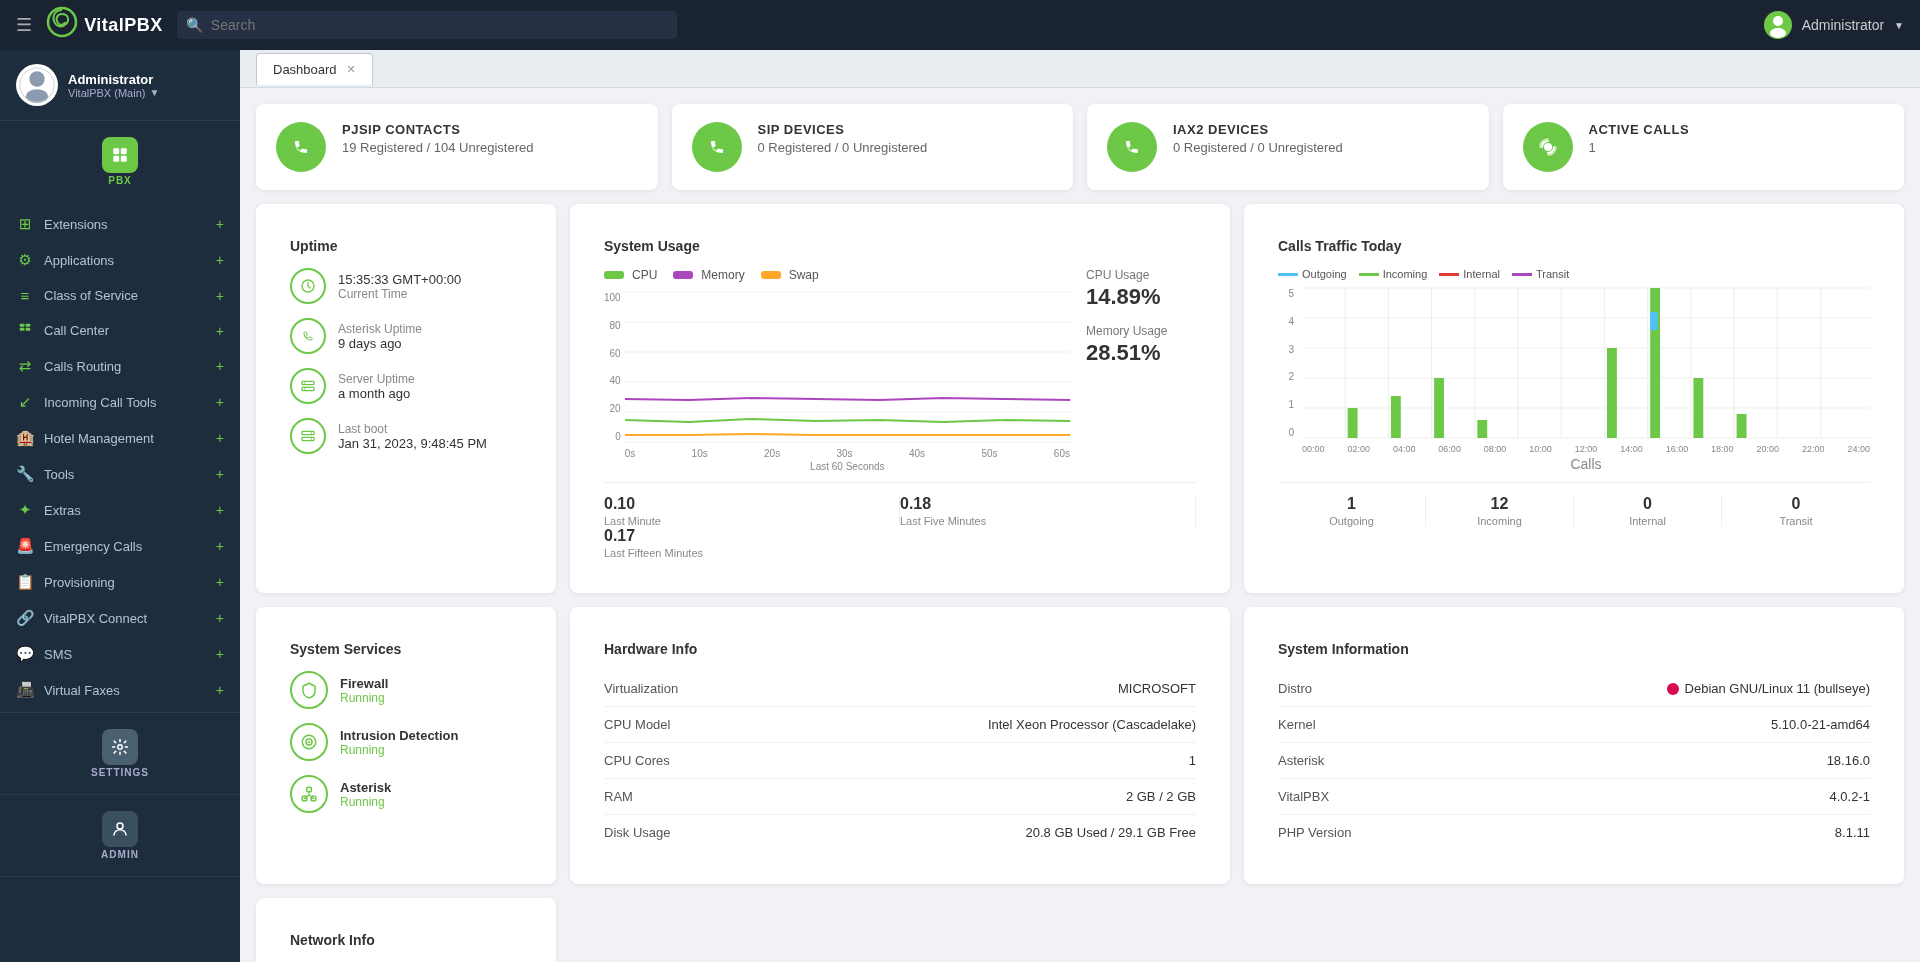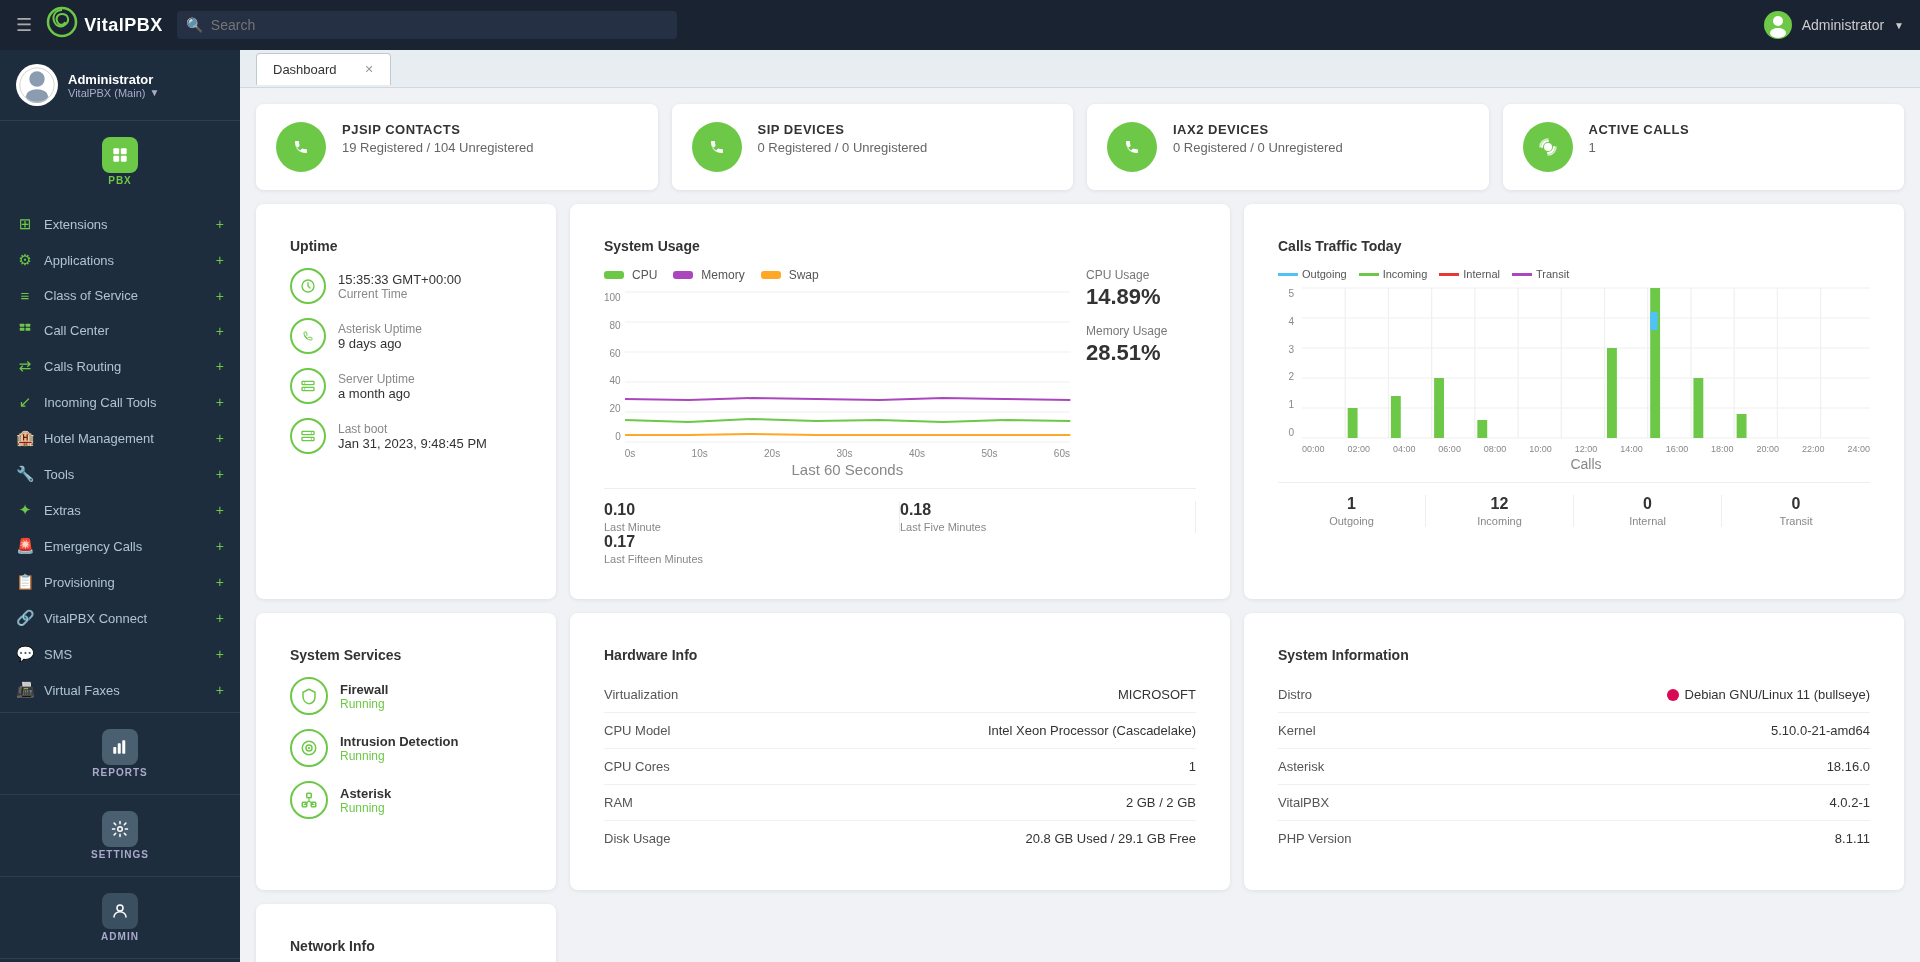--- a/index.html
+++ b/index.html
@@ -132,21 +132,21 @@
       font-size: 13px;
       cursor: pointer;
       border-radius: 4px 4px 0 0;
       color: #555;
       background: #d0d8e0;
       border: 1px solid #c0c8d0;
       border-bottom: none;
       margin-right: 2px;
       display: flex;
       align-items: center;
-      gap: 24px;
+      gap: 6px;
     }
     .tab.active { background: #fff; color: #333; font-weight: 500; }
     .tab .tab-close { color: #999; font-size: 11px; margin-left: 4px; }
 
     
     .dashboard { padding: 16px; display: flex; flex-direction: column; gap: 14px; }
 
     
     .stat-cards { display: grid; grid-template-columns: repeat(4, 1fr); gap: 14px; }
     .stat-card {
@@ -412,34 +412,20 @@
           <div class="nav-item">
             <div class="nav-item-left">
               <span class="ni-icon">📠</span>
               <span>Virtual Faxes</span>
             </div>
             <span class="plus-icon">+</span>
           </div>
         </div>
       </div>
 
-      <div class="nav-group">
-        <div class="nav-group-header">
-          <div class="nav-icon-btn settings-group">
-            <div class="icon-circle" style="background:#4a6070">
-              <svg width="18" height="18" viewBox="0 0 24 24" fill="none">
-                <rect x="3" y="12" width="4" height="9" rx="1" fill="#fff"></rect>
-                <rect x="9" y="7" width="4" height="14" rx="1" fill="#fff"></rect>
-                <rect x="15" y="3" width="4" height="18" rx="1" fill="#fff"></rect>
-              </svg>
-            </div>
-            <span class="icon-label" style="color:#aac">REPORTS</span>
-          </div>
-        </div>
-      </div>
 
       <div class="nav-group settings-group">
         <div class="nav-group-header">
           <div class="nav-icon-btn">
             <div class="icon-circle" style="background:#4a6070">
               <svg width="18" height="18" viewBox="0 0 24 24" fill="none">
                 <circle cx="12" cy="12" r="3" stroke="#fff" stroke-width="2"></circle>
                 <path d="M12 2v3M12 19v3M2 12h3M19 12h3M4.2 4.2l2.1 2.1M17.7 17.7l2.1 2.1M4.2 19.8l2.1-2.1M17.7 6.3l2.1-2.1" stroke="#fff" stroke-width="2" stroke-linecap="round"></path>
               </svg>
             </div>
@@ -628,21 +614,21 @@
                   </svg>
                   <div style="display:flex;justify-content:space-between;font-size:10px;color:#888;margin-top:2px;">
                     <span>0s</span>
                       <span>10s</span>
                       <span>20s</span>
                       <span>30s</span>
                       <span>40s</span>
                       <span>50s</span>
                       <span>60s</span>
                   </div>
-                  <div style="text-align:center;font-size:15px;color:#888;margin-top:2px;">Last 60 Seconds</div>
+                  <div style="text-align:center;font-size:10px;color:#888;margin-top:2px;">Last 60 Seconds</div>
                 </div>
               </div>
             </div>
             <div style="min-width:110px;">
               <div style="font-size:12px;color:#777;margin-bottom:2px;">CPU Usage</div>
               <div style="font-size:22px;font-weight:700;color:#333;margin-bottom:14px;">14.89%</div>
               <div style="font-size:12px;color:#777;margin-bottom:2px;">Memory Usage</div>
               <div style="font-size:22px;font-weight:700;color:#333;">28.51%</div>
             </div>
           </div>

